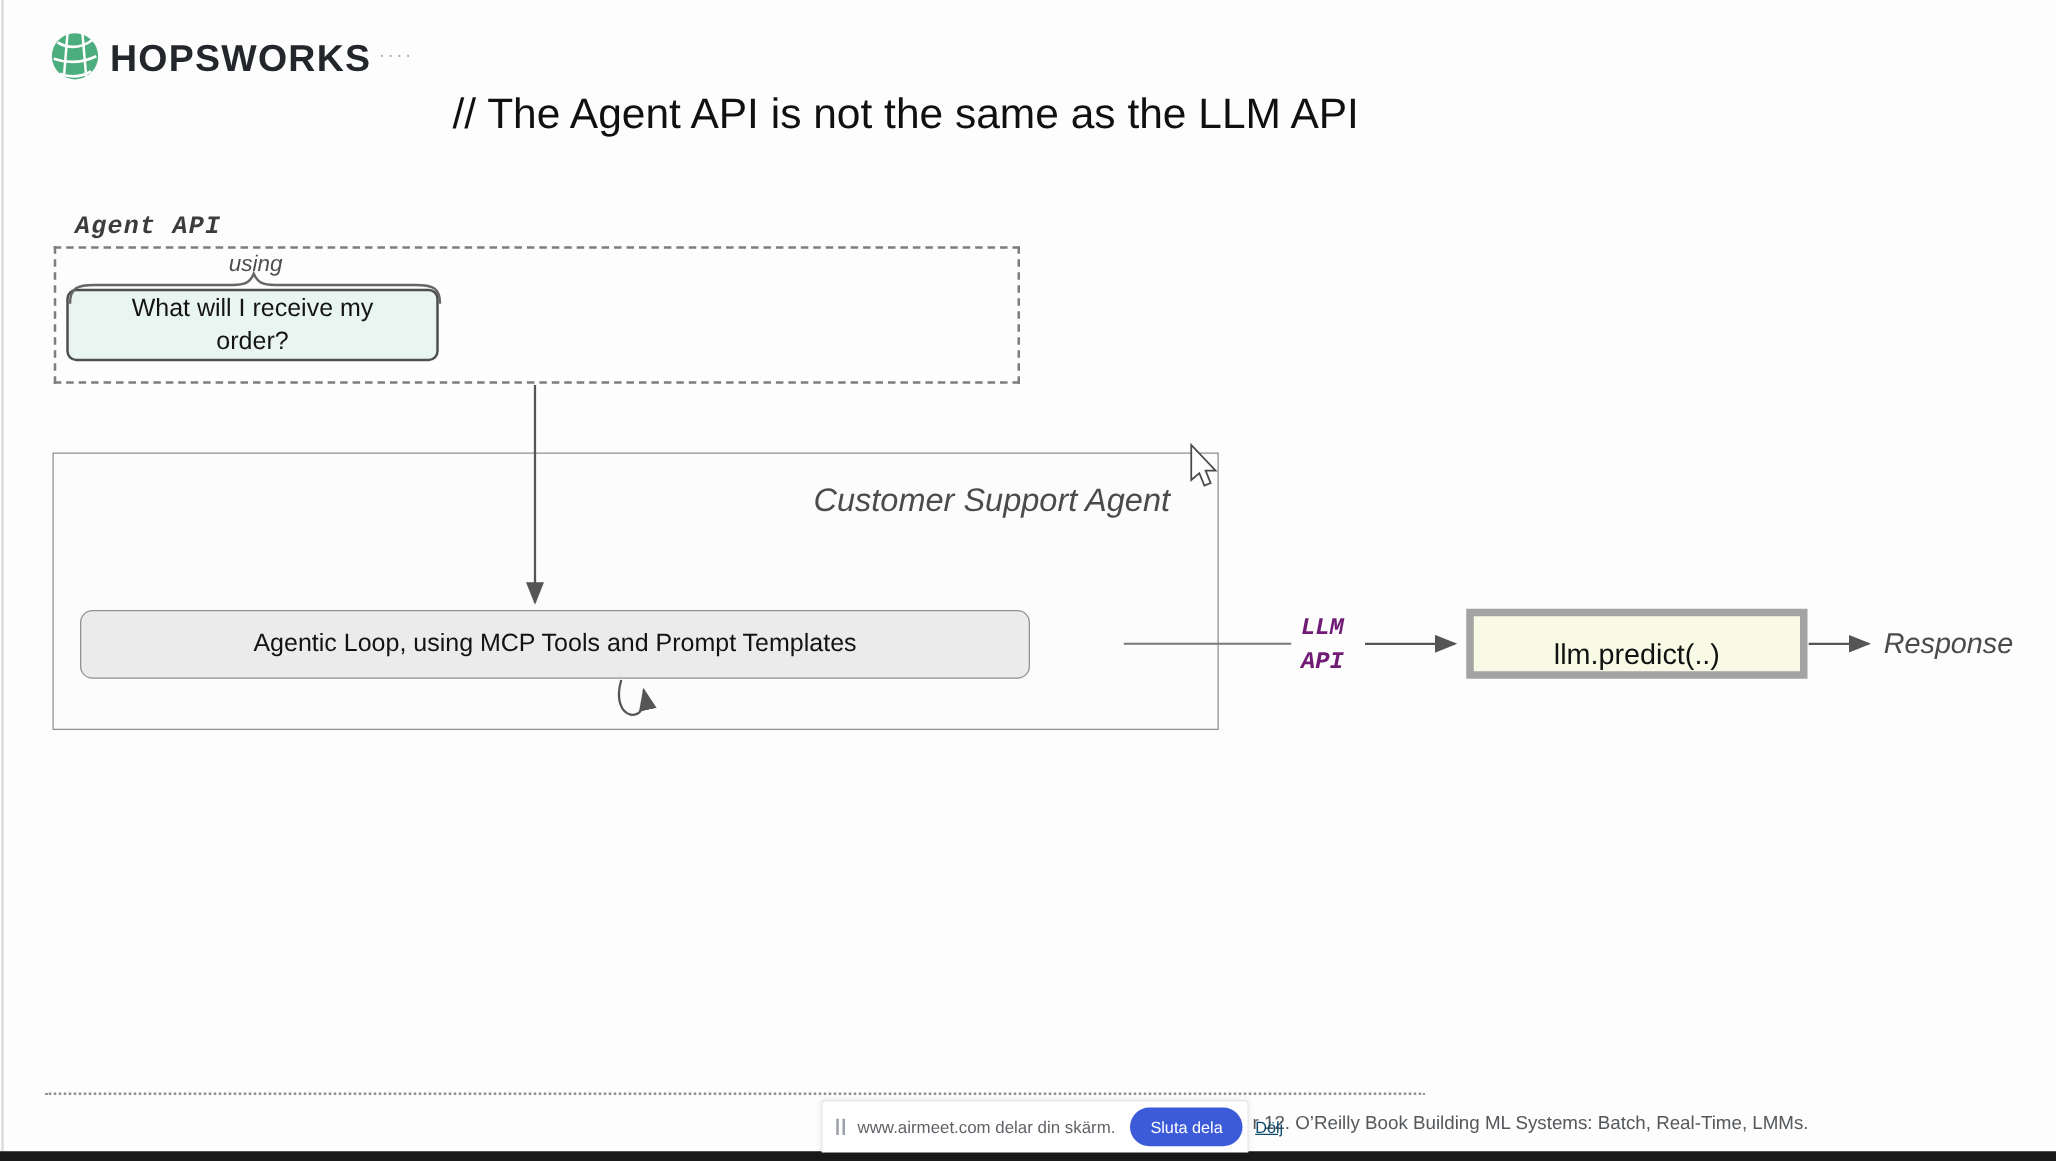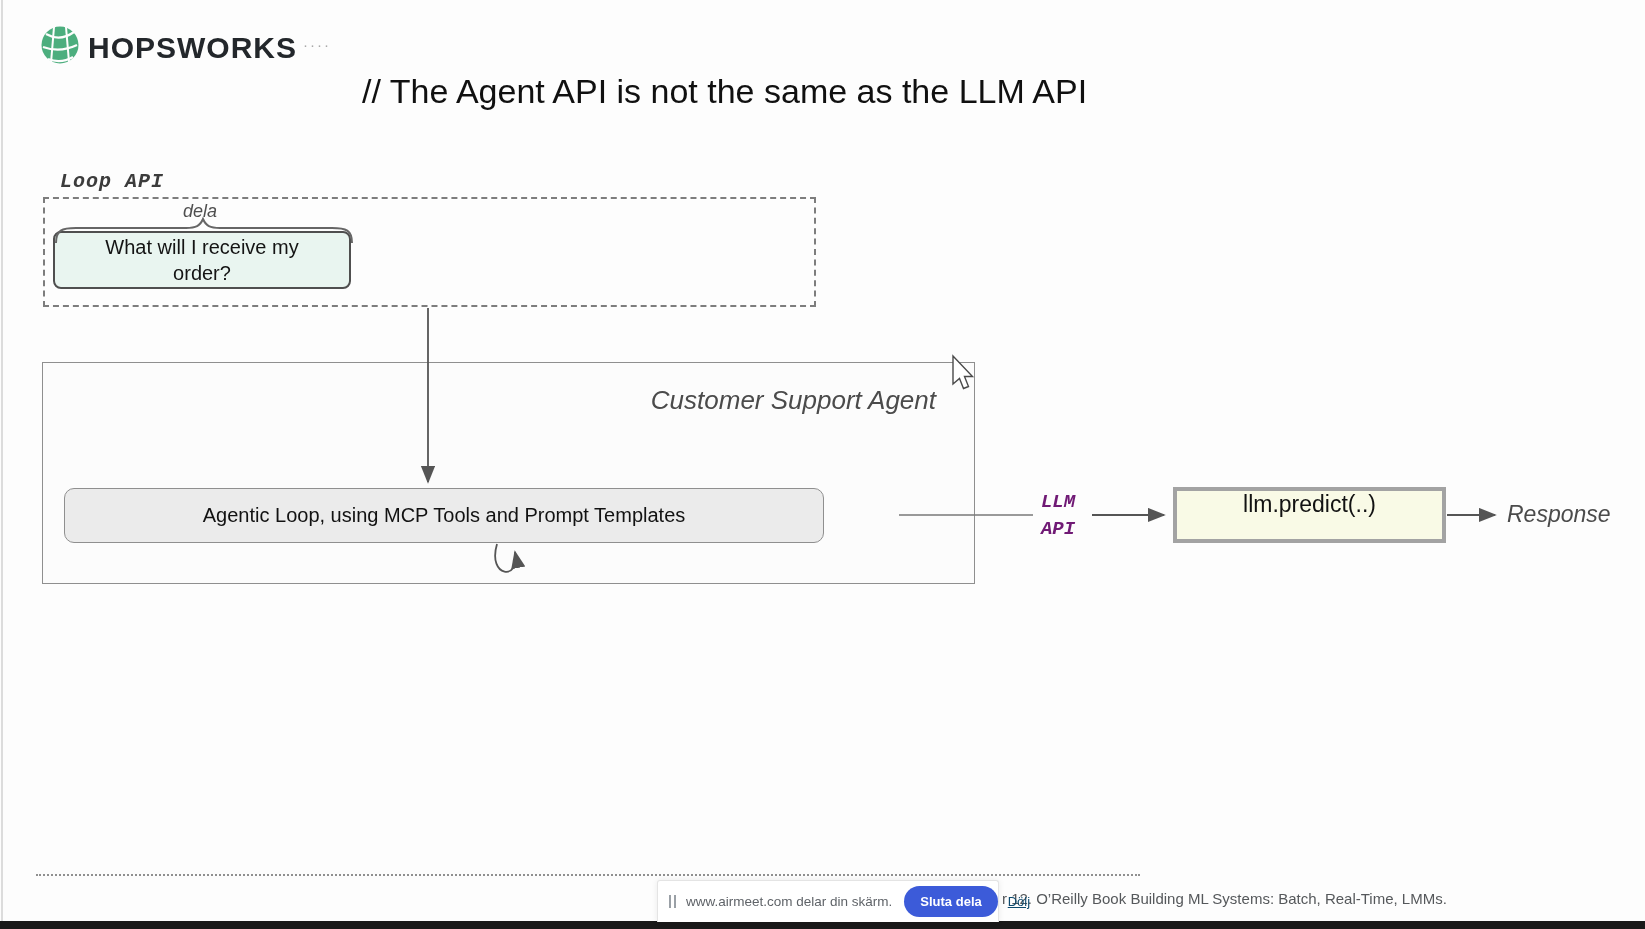--- a/index.html
+++ b/index.html
@@ -48,43 +48,43 @@
   }
 
   
   .llm-api-label {
     left: 1030px; top: 489px; width: 56px; text-align: center;
     font-family: "Liberation Mono", "DejaVu Sans Mono", monospace;
     font-weight: bold; font-style: italic; font-size: 19px; line-height: 27px; color: #701a75;
   }
   .predict-box {
     left: 1173px; top: 487px; width: 273px; height: 56px;
-    background: #f9fae6; border: 4px solid #a3a3a3;
-    display: flex; align-items: flex-start; justify-content: center;
+    background: #f9fae6; border: 6px solid #a3a3a3;
+    display: flex; align-items: flex-end; justify-content: center;
     font-size: 23px; color: #121212;
   }
   .response-label { left: 1507px; top: 501px; font-size: 23px; font-style: italic; color: #4b4b4b; }
 
   
   .dotted-rule { left: 36px; top: 874px; width: 1104px; height: 0; border-top: 2.5px dotted #909090; }
   .footer-ref { left: 1002px; top: 890px; font-size: 15px; color: #55585b; white-space: nowrap; }
 
   
   .share-bar {
     left: 657px; top: 880px; width: 342px; height: 42px;
     background: #ffffff; border: 1px solid #e4e4e4; border-bottom: none; border-radius: 3px 3px 0 0;
     box-shadow: 0 0 6px rgba(0,0,0,0.08);
     display: flex; align-items: center; padding: 0 11px; gap: 10px; z-index: 5;
   }
   .drag-handle { display: flex; gap: 3px; }
   .drag-handle i { display: block; width: 2px; height: 13px; background: #9aa0a6; }
   .share-msg { font-size: 13.5px; color: #5f6368; white-space: nowrap; }
   .stop-btn {
     background: #3c5bd9; color: #fff; border: none; border-radius: 16px;
-    font-family: "Liberation Sans", sans-serif; font-size: 13px; font-weight: bold;
+    font-family: "Liberation Sans", sans-serif; font-size: 13px; font-weight: normal;
     padding: 8px 16px; cursor: pointer; white-space: nowrap; margin-left: 2px; text-align: right;
   }
   .hide-link { font-size: 13px; color: #0c4a6e; text-decoration: underline; cursor: pointer; white-space: nowrap; }
 
   .bottom-strip { left: 0; bottom: 0; width: 1645px; height: 8px; background: #191919; }
 
   svg.overlay { position: absolute; left: 0; top: 0; width: 1645px; height: 929px; pointer-events: none; z-index: 3; }
 </style>
 </head>
 <body>
@@ -98,23 +98,23 @@
     <path d="M3 26 Q20 32 37 24" stroke="#fdfdfd" stroke-width="2.2" fill="none"></path>
     <path d="M8 38 Q21 43 33 36" stroke="#fdfdfd" stroke-width="2.2" fill="none"></path>
     <path d="M14 6 L11 42" stroke="#fdfdfd" stroke-width="2" fill="none"></path>
     <path d="M26 6 L29 41" stroke="#fdfdfd" stroke-width="2" fill="none"></path>
   </g>
 </svg>
 <div class="abs brand">HOPSWORKS</div>
 <div class="abs brand-dots">····</div>
 <div class="abs slide-title">// The Agent API is not the same as the LLM API</div>
 
-<div class="abs agent-api-label">Loop API</div>
+<div class="abs agent-api-label">Agent API</div>
 <div class="abs dashed-box"></div>
-<div class="abs query-label">dela</div>
+<div class="abs query-label">using</div>
 <div class="abs query-bubble">
   <span>What will I receive my order?</span>
 </div>
 
 <div class="abs csa-box">
   <div class="csa-title">Customer Support Agent</div>
   <div class="loop-box">
     <span>Agentic Loop, using MCP Tools and Prompt Templates</span>
   </div>
 </div>

